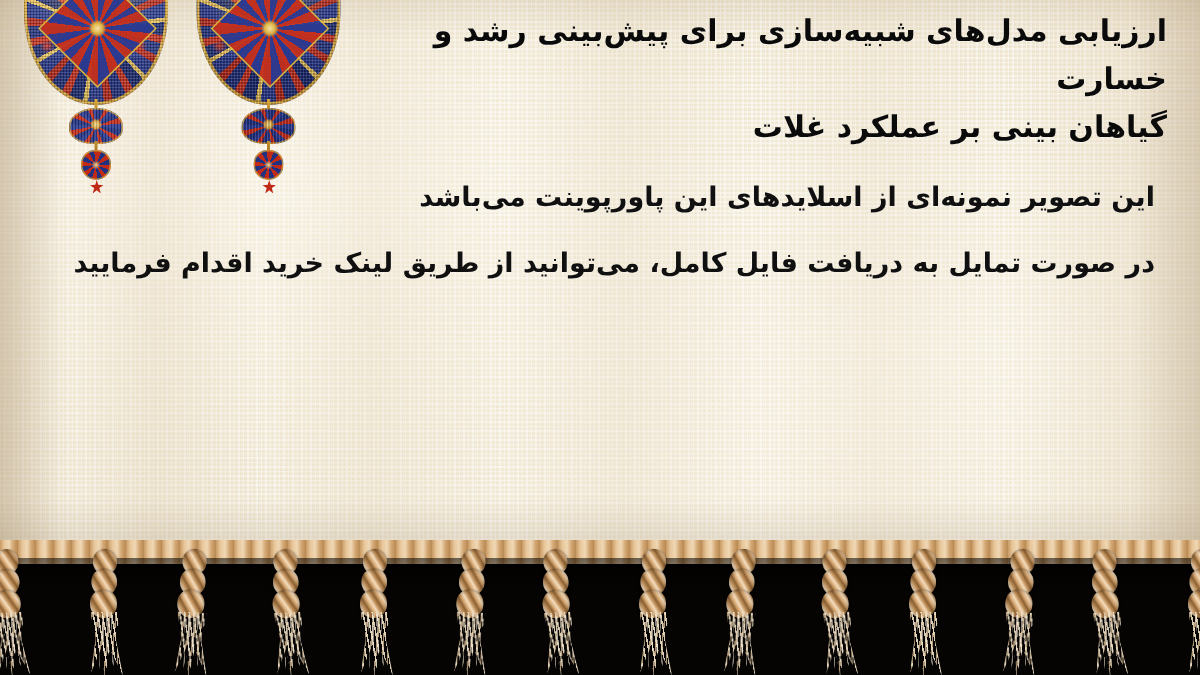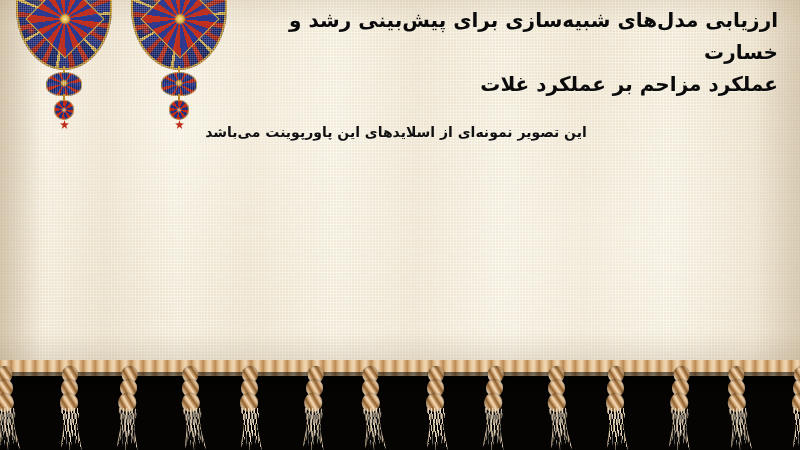--- a/index.html
+++ b/index.html
@@ -153,22 +153,22 @@
   #title{
     position:absolute;right:22px;top:4px;width:560px;
     text-align:right;direction:rtl;
     font-size:20px;line-height:32px;font-weight:700;
     color:#0a0a0a;
     text-shadow:0 1px 0 rgba(255,255,255,.30);
     letter-spacing:0px;
   }
   #body-lines{
     position:absolute;right:30px;top:110px;width:748px;
-    text-align:center;direction:rtl;
-    font-size:14px;line-height:44px;font-weight:600;
+    text-align:right;direction:rtl;
+    font-size:18px;line-height:44px;font-weight:600;
     color:#101010;
     text-shadow:0 1px 0 rgba(255,255,255,.26);
   }
   #body-lines .line{white-space:nowrap;}
 
   
   #fringe-band{
     position:absolute;left:0;bottom:0;width:800px;height:90px;
     background:#050403;
     overflow:hidden;
@@ -244,25 +244,26 @@
     </div>
     <div class="orn-stem"></div>
     <div class="orn-pendant1"></div>
     <div class="orn-stem2"></div>
     <div class="orn-pendant2"></div>
     <div class="orn-pendant3"></div>
   </div>
 
   <div id="title">
     <div>ارزیابی مدل‌های شبیه‌سازی برای پیش‌بینی رشد و خسارت</div>
-    <div>عملکرد مزاحم بر عملکرد غلات</div>
+    <div>گیاهان بینی بر عملکرد غلات</div>
   </div>
 
   <div id="body-lines">
     <div class="line">این تصویر نمونه‌ای از اسلایدهای این پاورپوینت می‌باشد</div>
+    <div class="line">در صورت تمایل به دریافت فایل کامل، می‌توانید از طریق لینک خرید اقدام فرمایید</div>
   </div>
 
   <div id="fringe-band">
     <div id="fringe-selvedge"></div>
     <div id="fringe-shadow"></div>
     <div id="tassels">
         <div class="tassel" style="left: -6px; transform: rotate(-3deg);">
           <div class="knot-a"></div>
           <div class="knot-b"></div>
           <div class="knot-c"></div>

